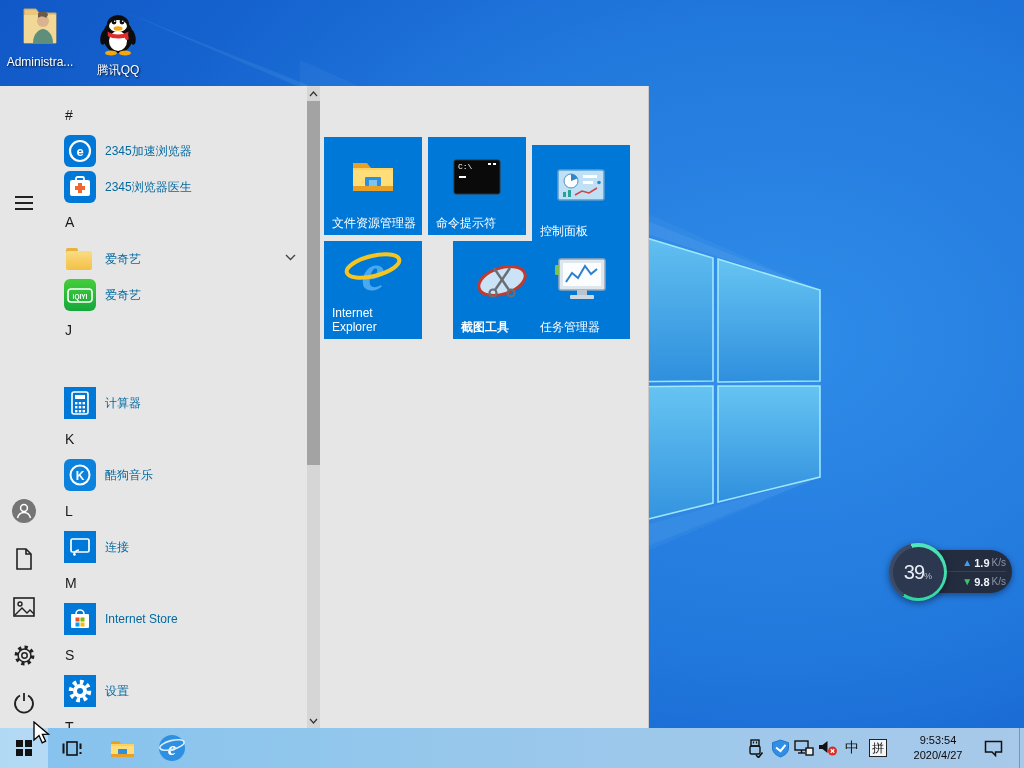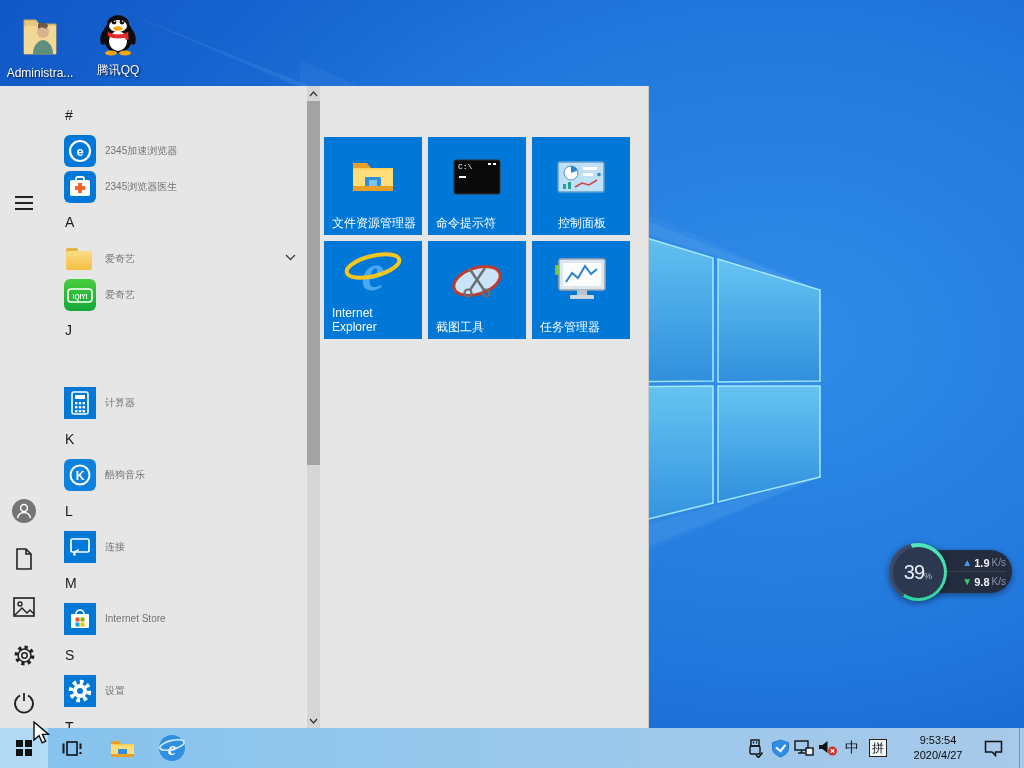--- a/index.html
+++ b/index.html
@@ -17,21 +17,21 @@
     text-shadow:1px 1px 2px rgba(0,0,0,.85); white-space:nowrap; }
 
   
   #start-menu { position:absolute; left:0; top:86px; width:649px; height:642px;
     background:#e6e6e6; border-right:1px solid rgba(0,0,0,.12); overflow:hidden; }
   .rail-btn { position:absolute; left:0; width:48px; height:46px; display:flex;
     align-items:center; justify-content:center; }
   .app-head { position:absolute; left:65px; font-size:14px; color:#191919; height:28px; line-height:28px; }
   .app-row { position:absolute; left:48px; width:260px; height:36px; }
   .app-row .ic { position:absolute; left:16px; top:2px; width:32px; height:32px; }
-  .app-row .lbl { position:absolute; left:57px; top:0; line-height:36px; font-size:10px; color:#737373; white-space:nowrap; }
+  .app-row .lbl { position:absolute; left:57px; top:0; line-height:36px; font-size:12px; color:#0369a1; white-space:nowrap; }
   .app-row .chev { position:absolute; right:12px; top:13px; }
   .sq { width:32px; height:32px; background:#0078d7; display:flex; align-items:center; justify-content:center; }
   .sq.green { background:linear-gradient(180deg,#45cd3a,#14a83b); border-radius:6px; }
   .sq.round { border-radius:6px; }
 
   
   .folder-sm { position:relative; width:28px; height:22px; margin:5px auto 0; }
   .folder-sm::before { content:""; position:absolute; left:0; top:0; width:12px; height:6px;
     background:#e7b33c; border-radius:2px 2px 0 0; }
   .folder-sm::after { content:""; position:absolute; left:0; top:3px; width:26px; height:19px;
@@ -105,21 +105,21 @@
     <polygon points="820,477 120,758 620,532" fill="#9fdcff" opacity="0.08"></polygon>
     <polygon points="820,290 820,477 300,700 300,60" fill="#bfeaff" opacity="0.05"></polygon>
     <g stroke="#a8f0ff" stroke-width="1.6" stroke-opacity="0.9" fill="url(#pane)">
       <polygon points="600,224 713,258 713,381 600,382"></polygon>
       <polygon points="718,259 820,290 820,381 718,382"></polygon>
       <polygon points="600,387 713,386 713,503 600,531"></polygon>
       <polygon points="718,386 820,386 820,477 718,502"></polygon>
     </g>
   </svg>
 
-  <div class="desk-icon" style="left:3px; top:14px;">
+  <div class="desk-icon" style="left:3px; top:3px;">
     <svg width="48" height="46" viewBox="0 0 48 46">
       <path d="M8,6 h12 l3,4 h17 v30 h-32 z" fill="#e9c77e" stroke="#c9a359" stroke-width="1"></path>
       <rect x="8" y="12" width="32" height="28" fill="#f2d897"></rect>
       <circle cx="27" cy="18" r="6" fill="#d9b38f"></circle>
       <path d="M17,40 c0,-9 6,-14 10,-14 c4,0 10,5 10,14 z" fill="#5f8f7b"></path>
       <path d="M22,11 c0,-3 10,-3 10,1 l-2,3 c-2,-2 -6,-2 -8,0 z" fill="#6b5a44"></path>
     </svg>
     <div class="dlabel">Administra...</div>
   </div>
 
@@ -348,21 +348,21 @@
           <rect x="2" y="2" width="46" height="34" rx="2" fill="#0a0a0a" stroke="#333" stroke-width="1"></rect>
           <rect x="36" y="5" width="3" height="2" fill="#fff"></rect>
             <rect x="41" y="5" width="3" height="2" fill="#fff"></rect>
           <text x="6" y="11" font-size="8" fill="#fff" font-family="Liberation Mono,monospace">C:\</text>
           <rect x="7" y="18" width="7" height="2" fill="#fff"></rect>
         </svg>
       </div>
       <div class="tlabel">命令提示符</div>
     </div>
 
-    <div class="tile" style="left:532px; top:51px;text-align:center;">
+    <div class="tile" style="left:532px; top:59px;">
       <div class="ticon">
         <svg width="52" height="38" viewBox="0 0 52 38">
           <rect x="3" y="4" width="46" height="30" rx="2" fill="#bfe0f5" stroke="#5d9fd0" stroke-width="1.5"></rect>
           <circle cx="16" cy="15" r="7" fill="#fff" stroke="#4a93c8" stroke-width="1"></circle>
           <path d="M16,15 L16,8 A7,7 0 0 1 22.5,12.5 z" fill="#2f86cf"></path>
           <rect x="28" y="9" width="14" height="3" fill="#fff"></rect>
             <rect x="28" y="15" width="10" height="3" fill="#fff"></rect>
           <circle cx="44" cy="16.5" r="1.8" fill="#2f86cf"></circle>
           <rect x="8" y="26" width="3" height="5" fill="#2aa198"></rect>
             <rect x="13" y="24" width="3" height="7" fill="#2aa198"></rect>
@@ -375,21 +375,21 @@
     <div class="tile ie" style="left:324px; top:155px;">
       <div class="ticon">
         <svg width="64" height="58" viewBox="0 0 64 58">
           <text x="32" y="46" font-size="52" font-weight="bold" fill="#4aa8ee" text-anchor="middle" font-family="Liberation Serif,serif" font-style="italic">e</text>
           <ellipse cx="32" cy="22" rx="27" ry="10" fill="none" stroke="#f7c520" stroke-width="4" transform="rotate(-14 32 22)"></ellipse>
         </svg>
       </div>
       <div class="tlabel">Internet Explorer</div>
     </div>
 
-    <div class="tile" style="left:428px; top:155px;">
+    <div class="tile" style="left:453px; top:155px;font-weight:bold;">
       <div class="ticon">
         <svg width="60" height="50" viewBox="0 0 60 50">
           <ellipse cx="30" cy="25" rx="24" ry="13" fill="#eef6fc" fill-opacity="0.85" stroke="#c23a2e" stroke-width="3" transform="rotate(-18 30 25)"></ellipse>
           <g stroke="#6a6f75" stroke-width="2.4" fill="none">
             <line x1="22" y1="12" x2="37" y2="34"></line>
               <line x1="38" y1="12" x2="23" y2="34"></line>
           </g>
           <circle cx="21" cy="37" r="3.5" fill="none" stroke="#6a6f75" stroke-width="2.2"></circle>
           <circle cx="39" cy="37" r="3.5" fill="none" stroke="#6a6f75" stroke-width="2.2"></circle>
         </svg>

